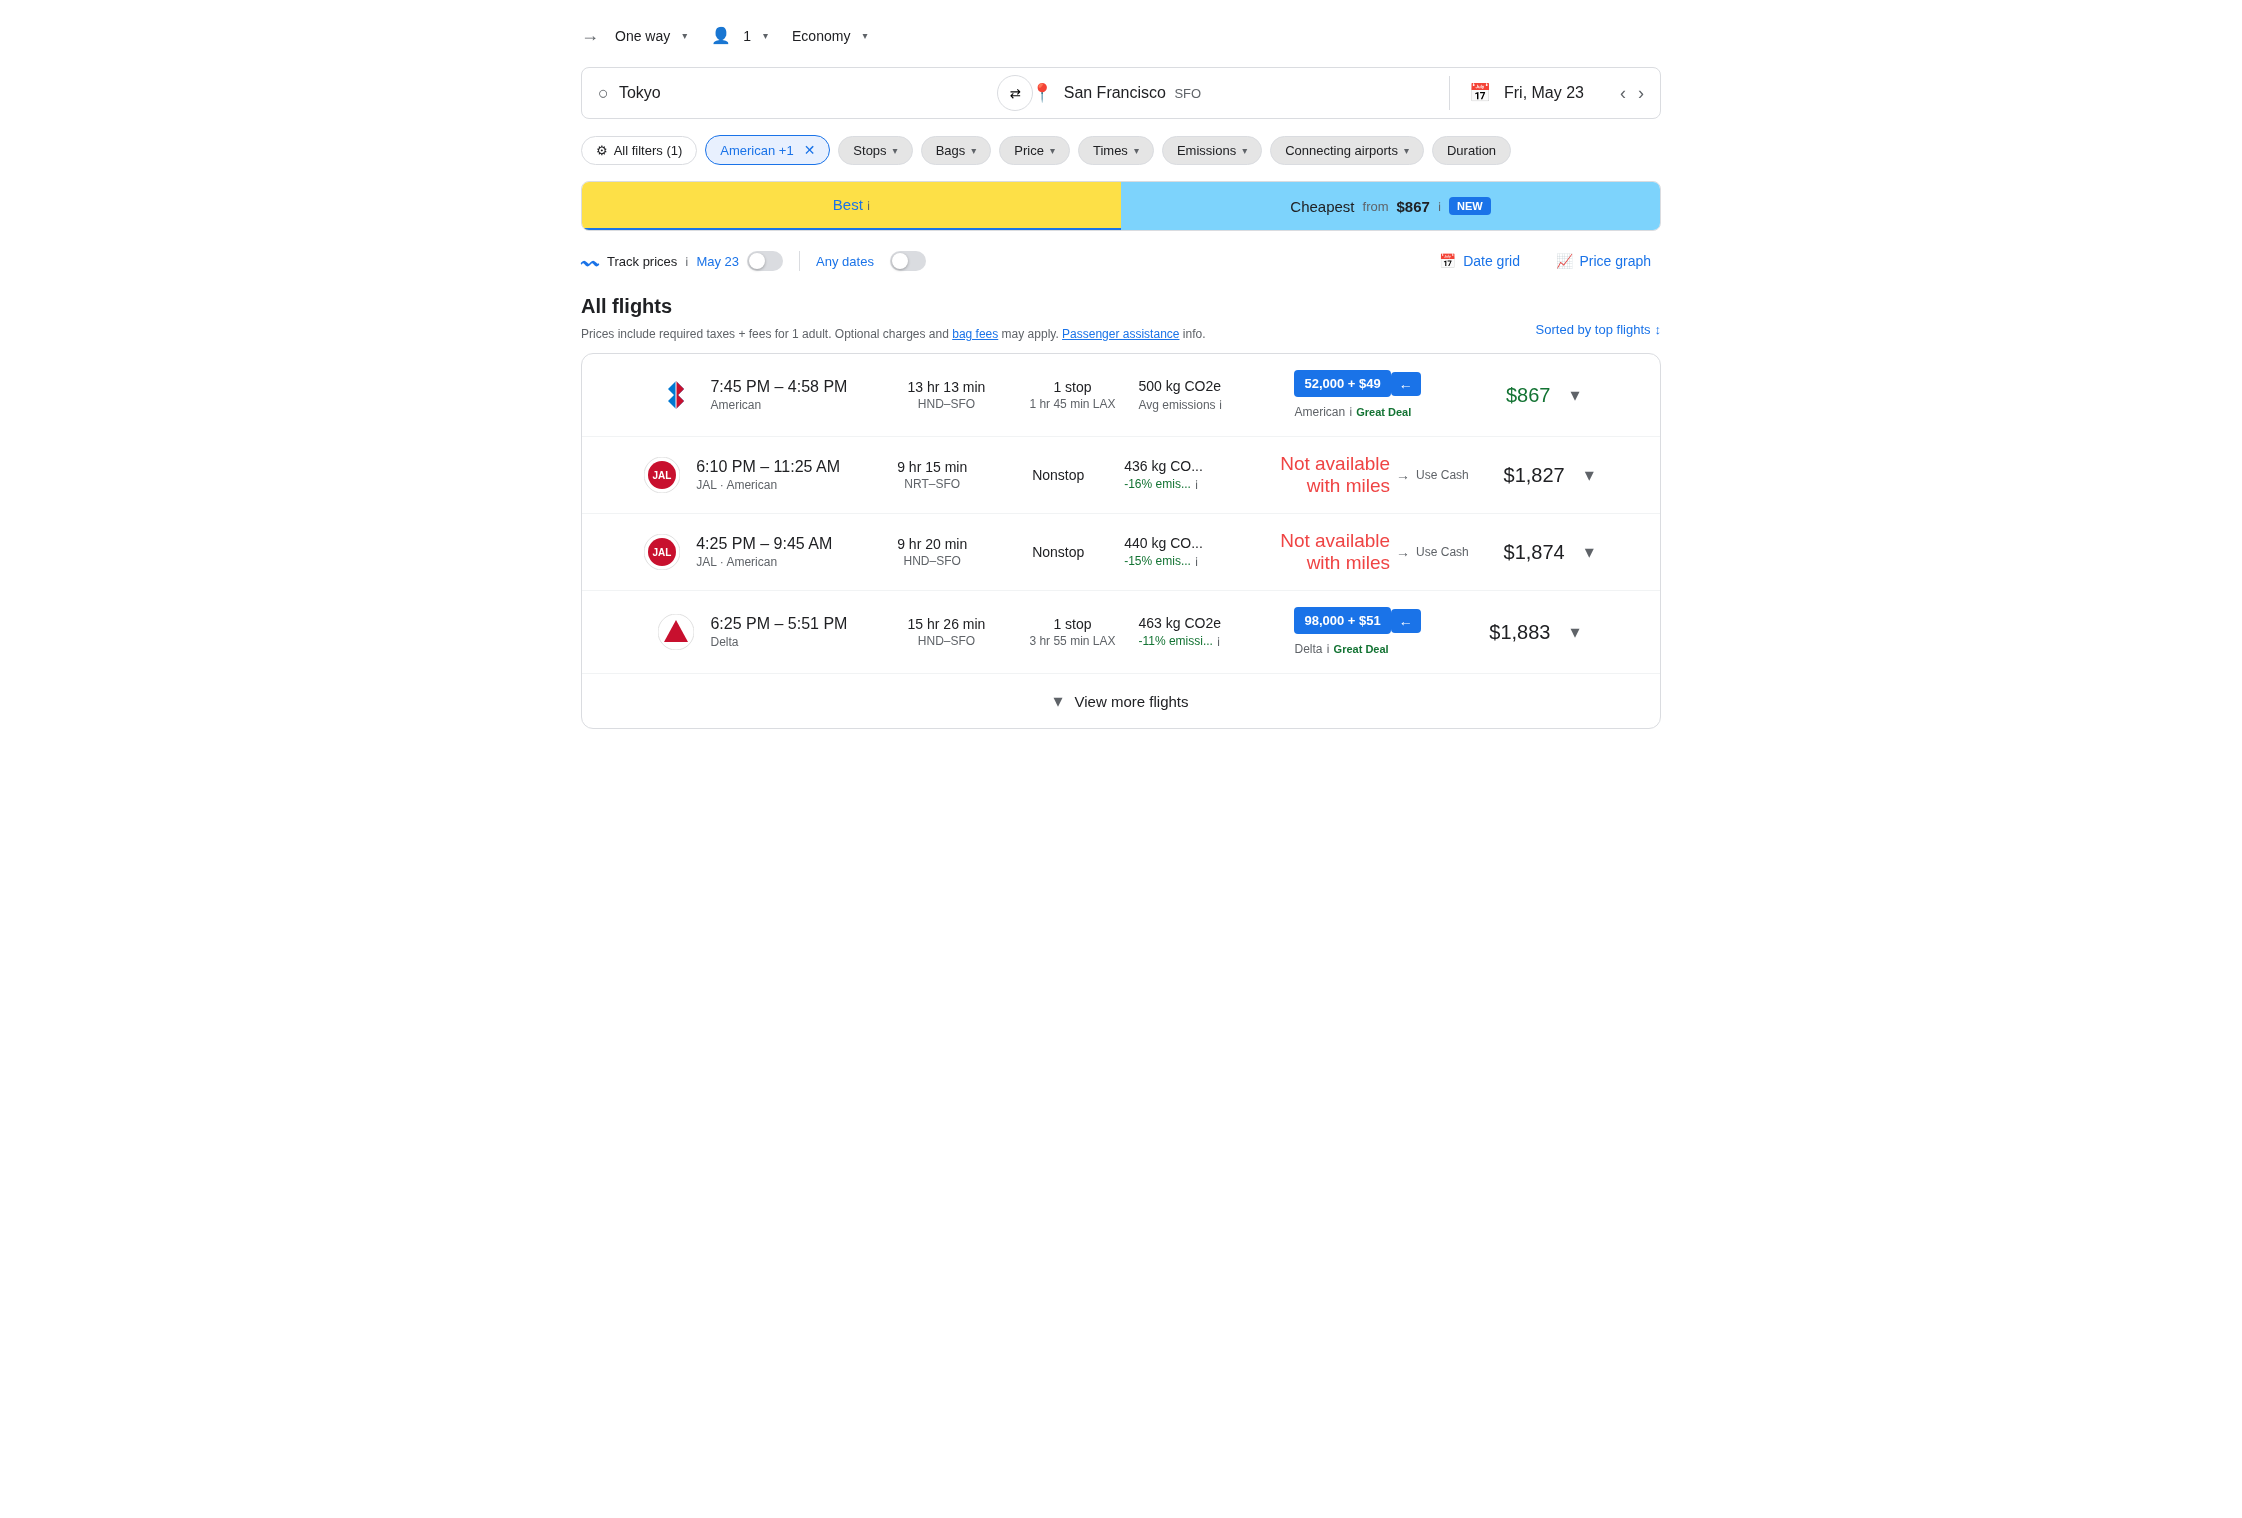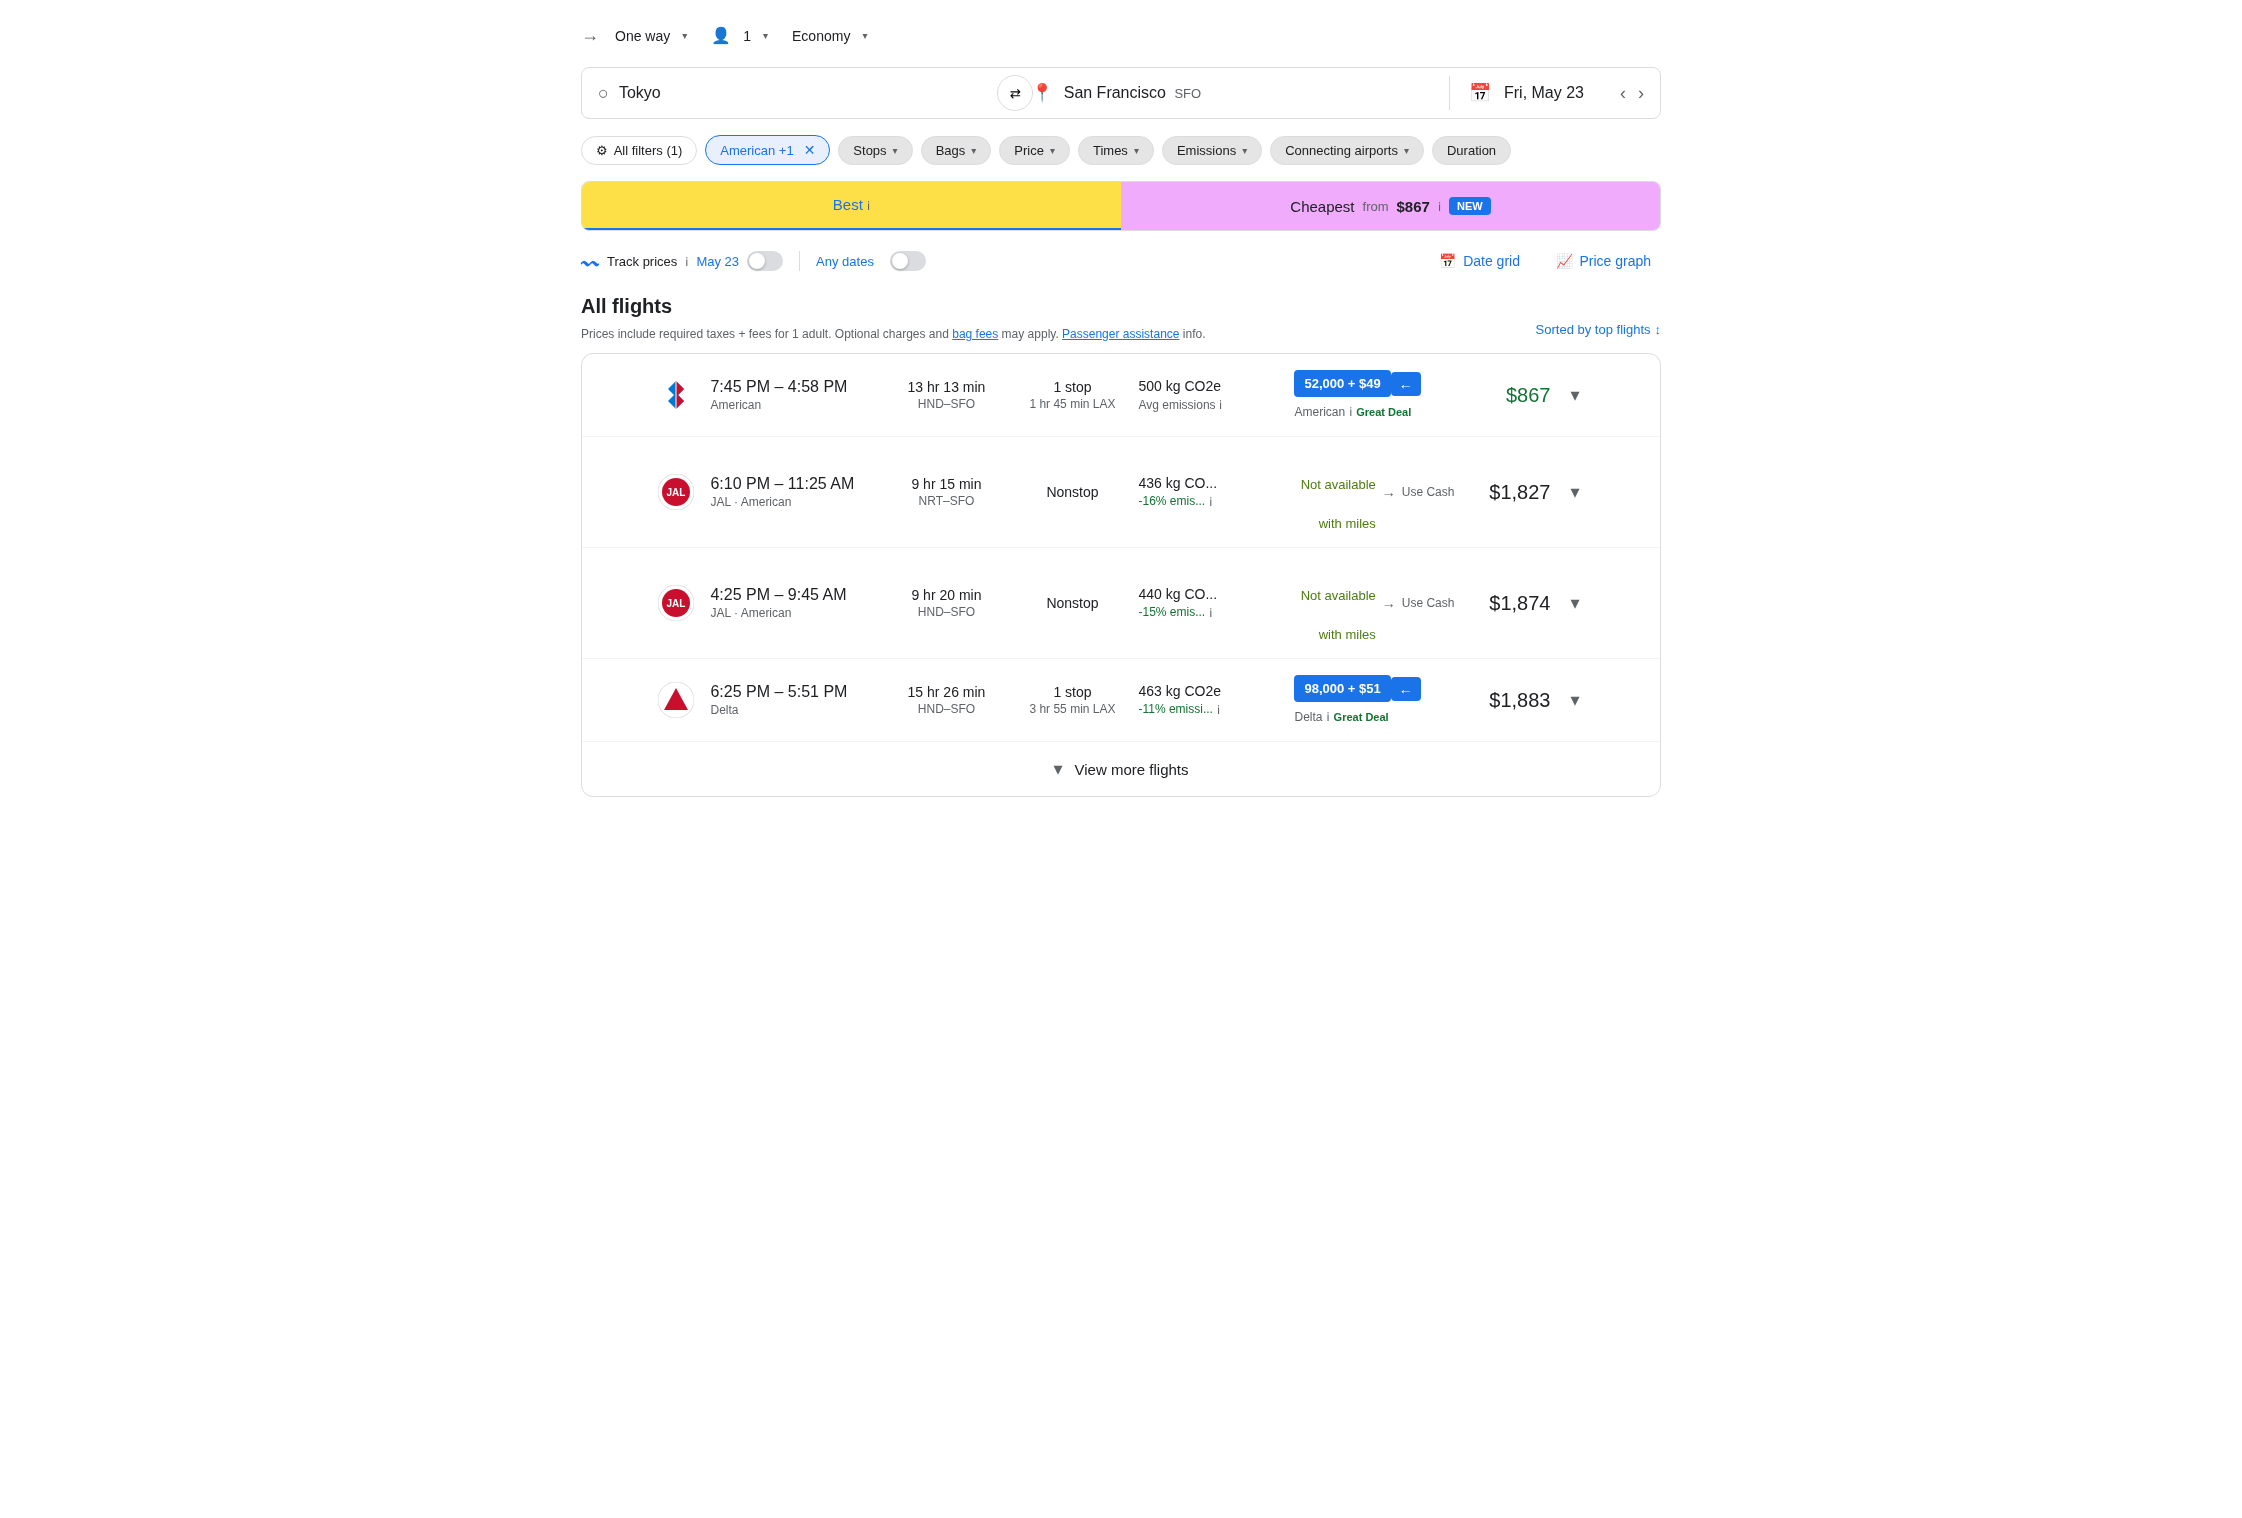--- a/index.html
+++ b/index.html
@@ -28,21 +28,21 @@
 
     
     .filters { display: flex; align-items: center; gap: 8px; margin-bottom: 16px; flex-wrap: wrap; }
     .filter-btn { display: flex; align-items: center; gap: 6px; border: 1px solid #dadce0; border-radius: 20px; padding: 6px 14px; cursor: pointer; background: #e5e5e5; font-size: 13px; color: #202124; white-space: nowrap; }
     .filter-btn.active { background: #e8f0fe; border-color: #1a73e8; color: #1a73e8; }
     .filter-btn .x { margin-left: 4px; font-size: 14px; color: #1a73e8; }
     .all-filters-btn { display: flex; align-items: center; gap: 6px; border: 1px solid #dadce0; border-radius: 20px; padding: 6px 14px; cursor: pointer; background: #fff; font-size: 13px; color: #202124; }
 
     
     .sort-tabs { display: flex; border: 1px solid #dadce0; border-radius: 8px; margin-bottom: 16px; overflow: hidden; }
-    .sort-tab { flex: 1; padding: 14px 20px; cursor: pointer; text-align: center; background: #f0abfc; border: none; font-size: 15px; color: #202124; }
+    .sort-tab { flex: 1; padding: 14px 20px; cursor: pointer; text-align: center; background: #7dd3fc; border: none; font-size: 15px; color: #202124; }
     .sort-tab.active { background: #fde047; color: #1a73e8; border-bottom: 2px solid #1a73e8; }
     .cheapest-info { display: flex; align-items: center; gap: 8px; justify-content: center; }
     .new-badge { background: #1a73e8; color: #fff; font-size: 11px; font-weight: 600; padding: 3px 8px; border-radius: 4px; }
 
     
     .track-prices { display: flex; align-items: center; gap: 16px; margin-bottom: 20px; }
     .track-left { display: flex; align-items: center; gap: 8px; }
     .track-label { font-size: 13px; color: #202124; font-weight: 500; }
     .toggle { width: 36px; height: 20px; background: #dadce0; border-radius: 10px; position: relative; cursor: pointer; }
     .toggle-knob { width: 16px; height: 16px; background: #fff; border-radius: 50%; position: absolute; top: 2px; left: 2px; transition: left 0.2s; box-shadow: 0 1px 3px rgba(0,0,0,.3); }
@@ -73,21 +73,21 @@
     .stops-text { font-size: 14px; color: #202124; font-weight: 500; }
     .stops-detail { font-size: 12px; color: #5f6368; margin-top: 2px; }
     .flight-emissions { min-width: 140px; }
     .emissions-text { font-size: 14px; color: #202124; }
     .emissions-avg { font-size: 12px; color: #5f6368; margin-top: 2px; }
     .emissions-tag { display: inline-flex; align-items: center; gap: 4px; font-size: 12px; color: #137333; margin-top: 2px; }
     .flight-miles { min-width: 160px; display: flex; flex-direction: column; gap: 4px; }
     .miles-badge { background: #1a73e8; color: #fff; font-size: 13px; font-weight: 600; padding: 6px 10px; border-radius: 4px; white-space: nowrap; display: inline-block; }
     .miles-airline { font-size: 12px; color: #5f6368; display: flex; align-items: center; gap: 4px; margin-top: 2px; }
     .great-deal { font-size: 11px; color: #137333; font-weight: 600; }
-    .not-available { font-size: 13px; color: #4d7c0f; text-align: right; margin-top: 24px; }
+    .not-available { font-size: 19px; color: #ef4444; text-align: right; }
     .use-cash { font-size: 12px; color: #5f6368; }
     .arrow-right { font-size: 14px; color: #5f6368; }
     .flight-price { min-width: 80px; text-align: right; }
     .price-text { font-size: 20px; font-weight: 500; color: #137333; }
     .price-normal { font-size: 20px; font-weight: 500; color: #202124; }
     .expand-btn { background: none; border: none; cursor: pointer; font-size: 18px; color: #5f6368; padding: 4px; border-radius: 50%; }
 
     
     .view-more { display: flex; align-items: center; gap: 12px; padding: 16px 20px; cursor: pointer; }
     .view-more-text { font-size: 15px; font-weight: 500; color: #202124; }

